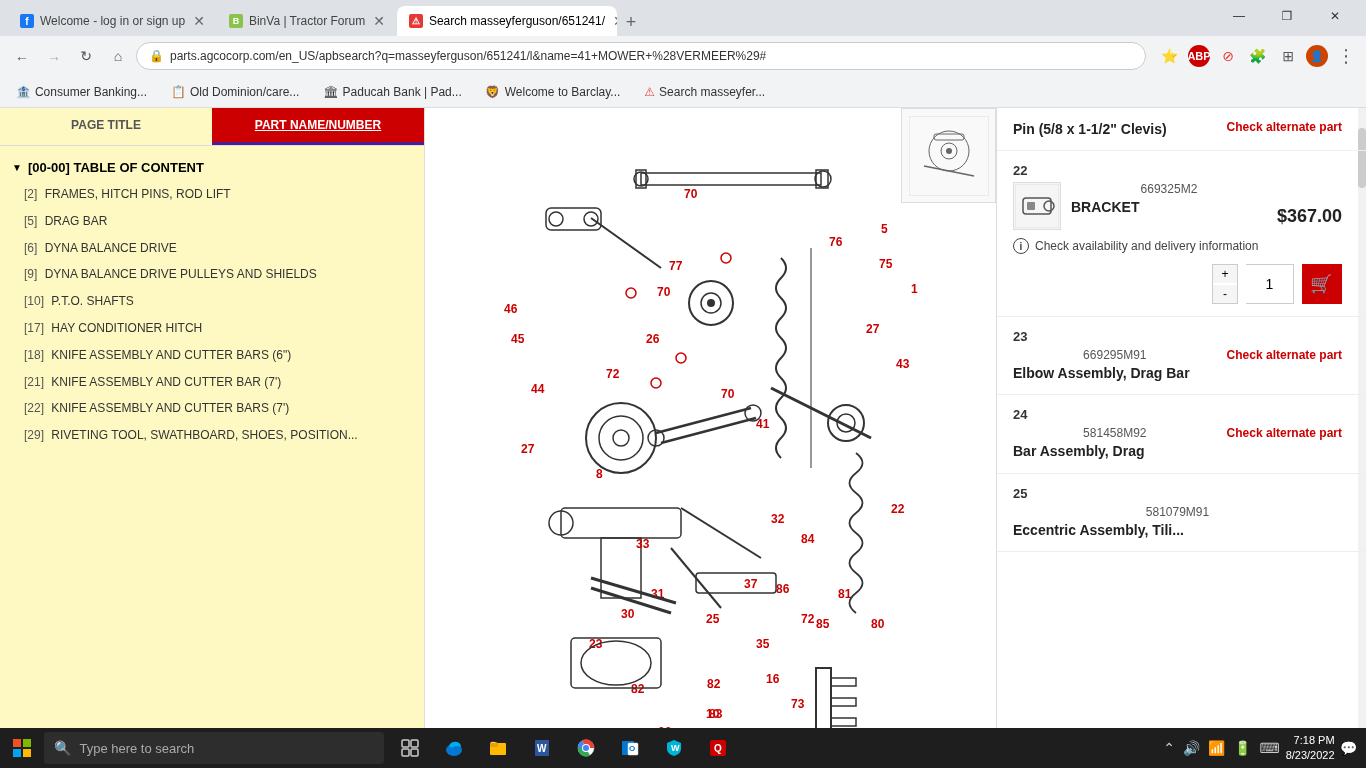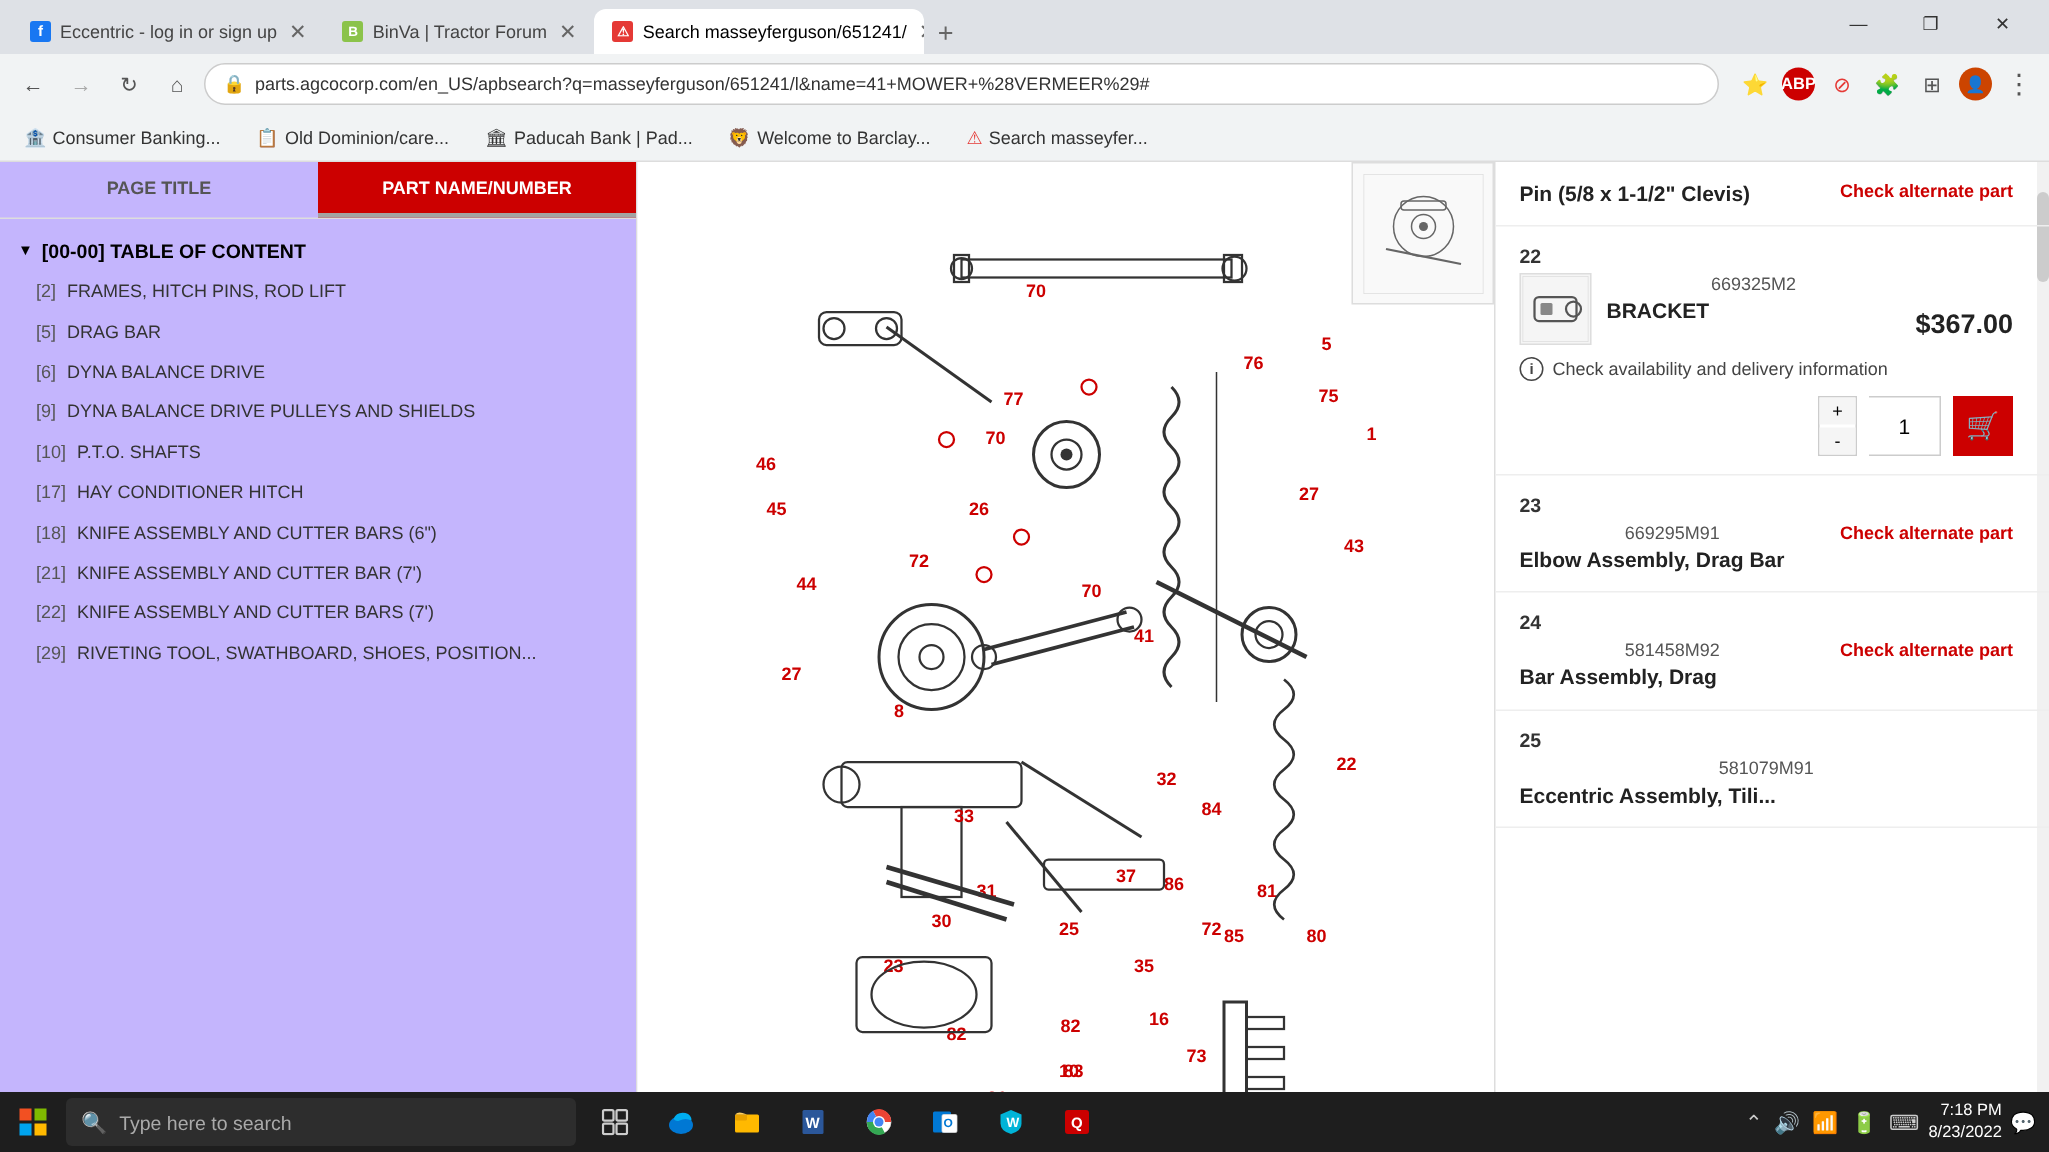--- a/index.html
+++ b/index.html
@@ -22,24 +22,24 @@
     .win-btn { width: 46px; height: 40px; display: flex; align-items: center; justify-content: center; font-size: 12px; color: #333; cursor: default; }
 
     
     .bookmarks-bar { height: 32px; background: #f1f3f4; border-bottom: 1px solid #ddd; display: flex; align-items: center; padding: 0 8px; gap: 8px; overflow: hidden; }
     .bookmark { display: flex; align-items: center; gap: 4px; font-size: 12px; color: #333; padding: 2px 8px; border-radius: 12px; cursor: default; white-space: nowrap; }
 
     
     .app-container { display: flex; height: calc(768px - 36px - 40px - 32px); overflow: hidden; }
 
     
-    .sidebar { width: 425px; flex-shrink: 0; border-right: 1px solid #ddd; overflow-y: auto; background: #c4b5fd; }
+    .sidebar { width: 425px; flex-shrink: 0; border-right: 1px solid #ddd; overflow-y: auto; background: #fef9c3; }
     .sidebar-tabs { display: flex; border-bottom: 1px solid #ddd; }
     .sidebar-tab { flex: 1; padding: 10px 8px; text-align: center; font-size: 12px; font-weight: 600; cursor: default; color: #555; border-bottom: 3px solid transparent; }
-    .sidebar-tab.active { background: #cc0000; color: #fff; border-bottom: 3px solid #a3a3a3; }
+    .sidebar-tab.active { background: #cc0000; color: #fff; border-bottom: 3px solid #4c1d95; text-decoration: underline; }
     .toc-list { padding: 8px 0; }
     .toc-header { display: flex; align-items: center; padding: 6px 12px; font-weight: 700; font-size: 13px; cursor: default; }
     .toc-chevron { margin-right: 6px; font-size: 10px; }
     .toc-item { padding: 5px 24px; font-size: 12px; color: #333; cursor: default; line-height: 1.4; }
     .toc-num { color: #555; margin-right: 4px; }
 
     
     .diagram-area { flex: 1; background: #fff; position: relative; overflow: hidden; }
     .diagram-img-container { width: 100%; height: 100%; display: flex; align-items: center; justify-content: center; background: #fff; position: relative; }
 
@@ -85,21 +85,21 @@
 </head>
 <body>
 
 <div class="browser-chrome">
   <div class="tab-bar">
 
     <div class="tab">
       <div class="tab-icon" style="background:#1877F2; display:flex; align-items:center; justify-content:center;">
         <span style="color:#fff; font-size:10px; font-weight:700;">f</span>
       </div>
-      <span>Eccentric - log in or sign up</span>
+      <span>Welcome - log in or sign up</span>
       <span class="tab-close">✕</span>
     </div>
 
     <div class="tab">
       <div class="tab-icon" style="background:#8BC34A; display:flex; align-items:center; justify-content:center;">
         <span style="color:#fff; font-size:9px; font-weight:700;">B</span>
       </div>
       <span>BinVa | Tractor Forum</span>
       <span class="tab-close">✕</span>
     </div>

